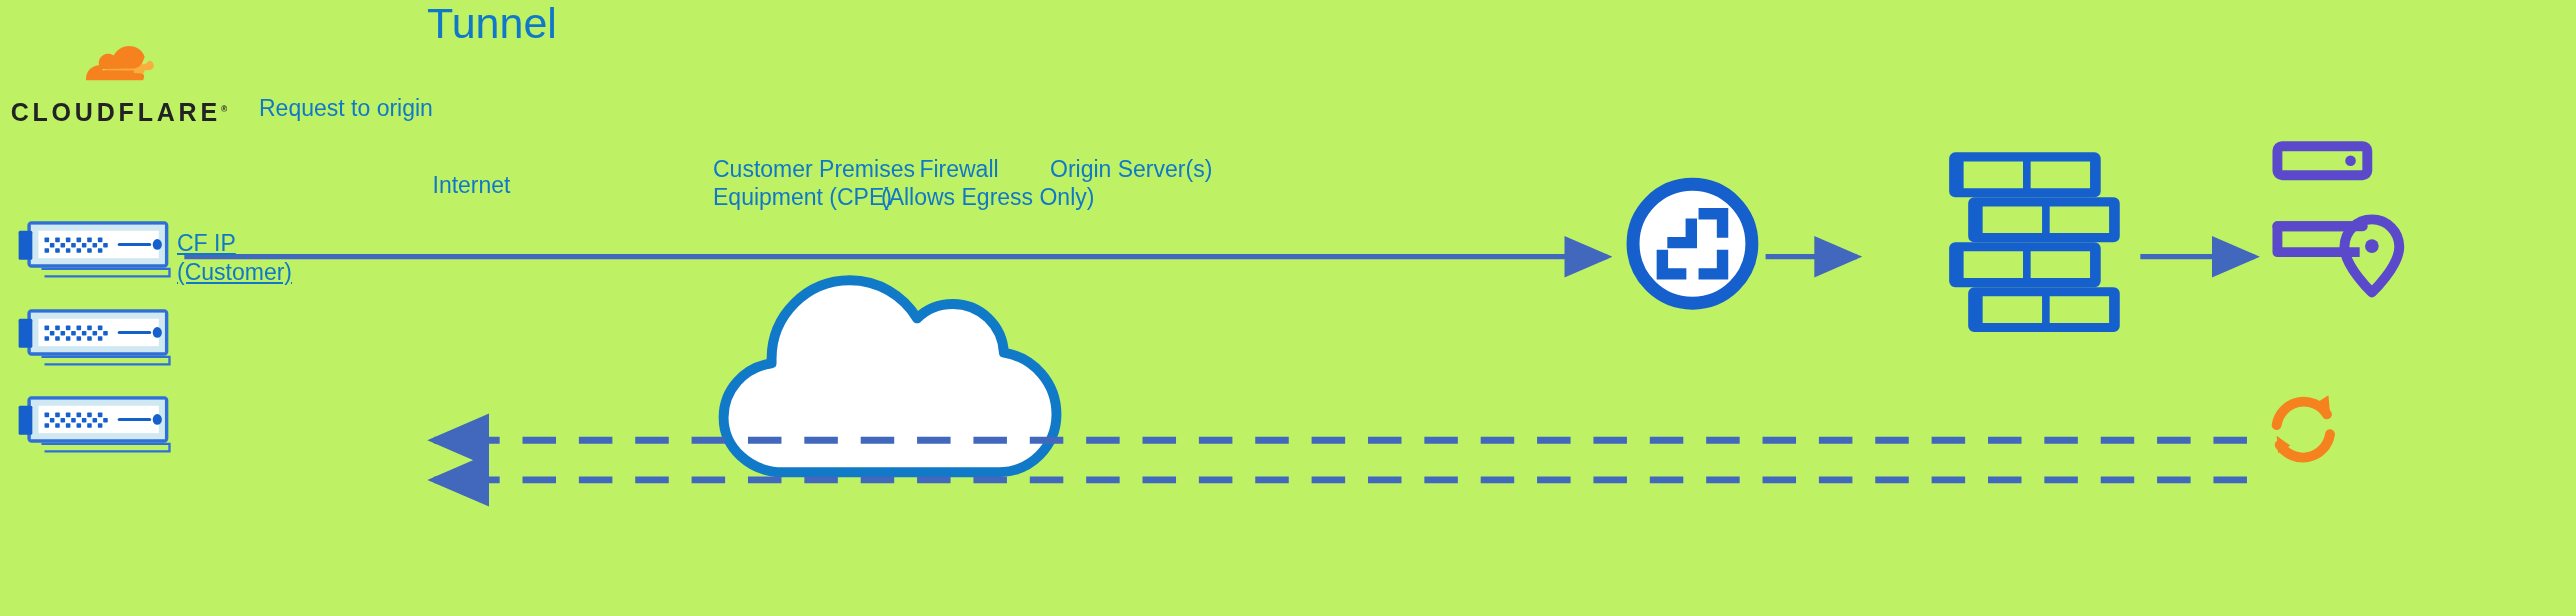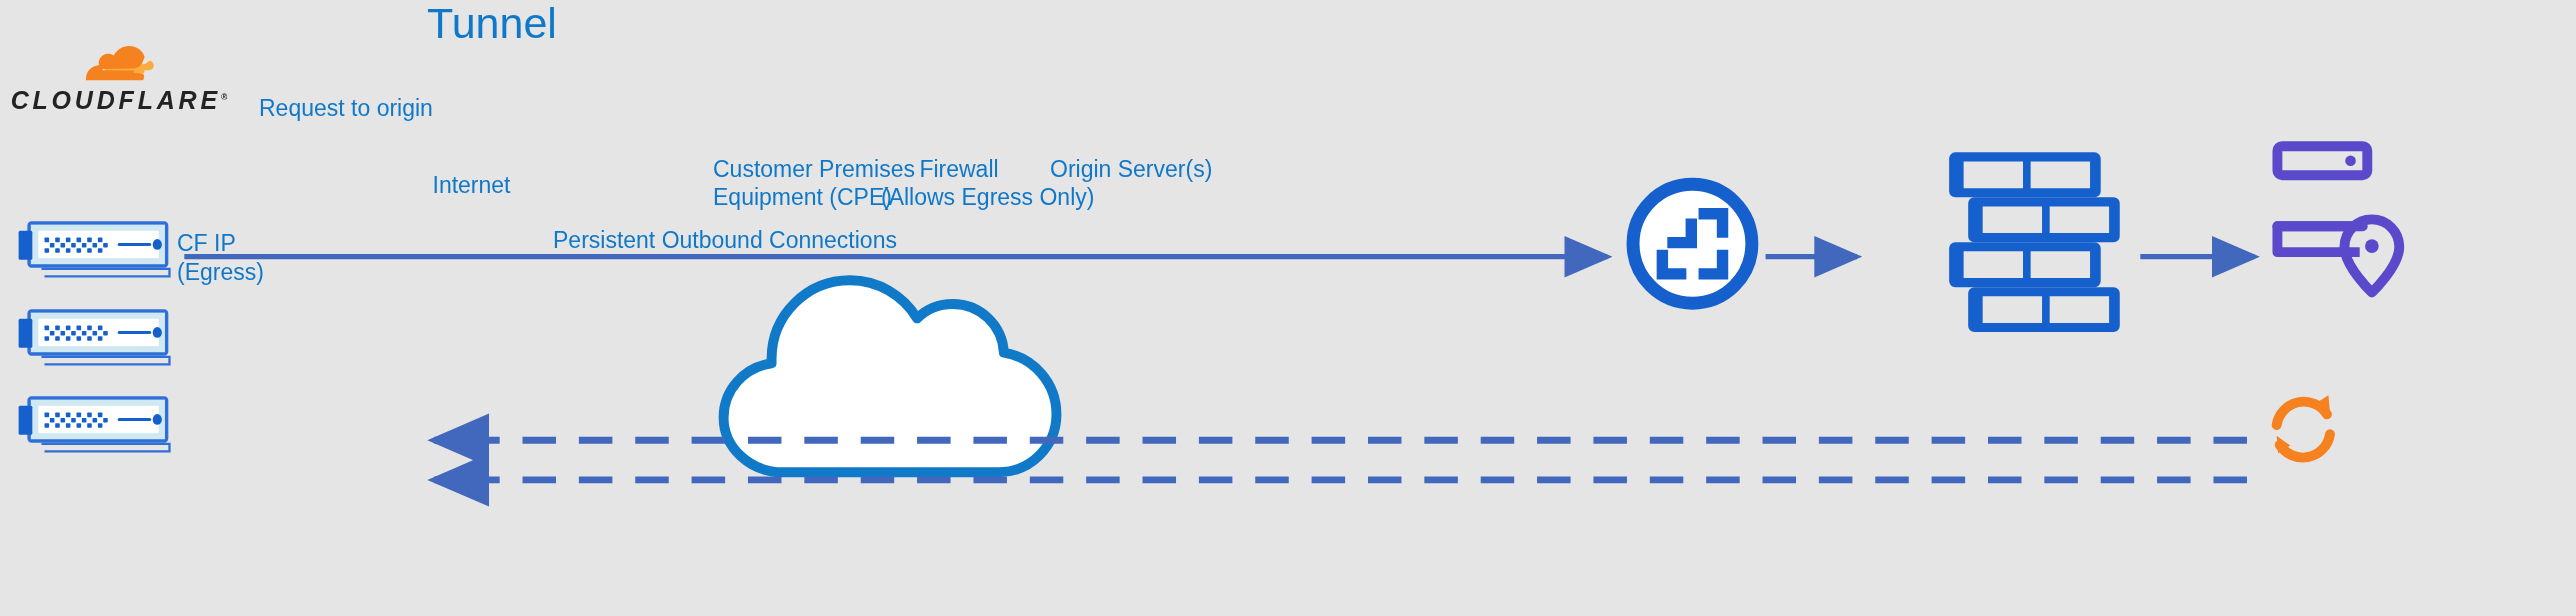--- a/index.html
+++ b/index.html
@@ -7,21 +7,21 @@
     padding: 0;
     background: #ffffff;
   }
   body {
     font-family: "Liberation Sans", sans-serif;
   }
   #canvas {
     position: relative;
     width: 2576px;
     height: 617px;
-    background: #e5e5e5;
+    background: #bef264;
     overflow: hidden;
   }
   .abs { position: absolute; }
 
   
   #diagram-title {
     left: 427px;
     top: -1.5px;
     font-size: 43px;
     color: #1078c8;
@@ -40,27 +40,26 @@
   #cf-logo-mark {
     position: absolute;
     left: 80px;
     top: 0px;
     width: 76px;
     height: 38px;
   }
   #cf-wordmark {
     position: absolute;
     left: 4.6px;
-    top: 40px;
+    top: 52px;
     font-size: 25px;
     font-weight: 700;
     letter-spacing: 3.8px;
     color: #232323;
     white-space: nowrap;
-    font-style: italic;
   }
   #cf-wordmark .reg {
     font-size: 8.4px;
     vertical-align: super;
     letter-spacing: 0;
   }
 
   
   .server-unit { width: 160px; height: 64px; }
   .server-svg { display: block; width: 160px; height: 64px; }
@@ -74,20 +73,21 @@
   }
   .lbl-center { text-align: center; }
 
   #label-request-to-origin { left: 211px; top: 94px; margin-left: 48px; }
   #label-internet { left: 397px; top: 171px; width: 149px; text-align: center; }
   #label-cf-ip {
     left: 177px; top: 229px;
     line-height: 29px;
     white-space: normal;
     width: 137px;
+    text-decoration: underline;
   }
   #label-persistent {
     left: 553px; top: 226px;
   }
   #label-cpe { left: 713px; top: 155px; width: 152px; }
   #label-firewall { left: 881px; top: 155px; width: 156px; }
   #label-origin-server { left: 1050px; top: 155px; width: 145px; }
   #label-cloudflared {
     left: 1089px; top: 181px;
     width: 91px;
@@ -304,24 +304,23 @@
       <path d="M3007 585 l-18 -13 l2 23" fill="#f6821f" stroke="none"></path>
     </g>
   </svg>
 
   <div class="abs lbl" id="label-request-to-origin">Request to origin</div>
 
   <div class="abs lbl lbl-center" id="label-internet">Internet</div>
 
   <div class="abs lbl" id="label-cf-ip">
     <div>CF IP</div>
-    <div>(Egress)</div>
-  </div>
-
-  <div class="abs lbl" id="label-persistent">Persistent Outbound Connections</div>
+    <div>(Customer)</div>
+  </div>
+
 
   <div class="abs lbl lbl-center" id="label-cpe">
     <div>Customer Premises</div>
     <div>Equipment (CPE)</div>
   </div>
 
   <div class="abs lbl lbl-center" id="label-firewall">
     <div>Firewall</div>
     <div>(Allows Egress Only)</div>
   </div>

